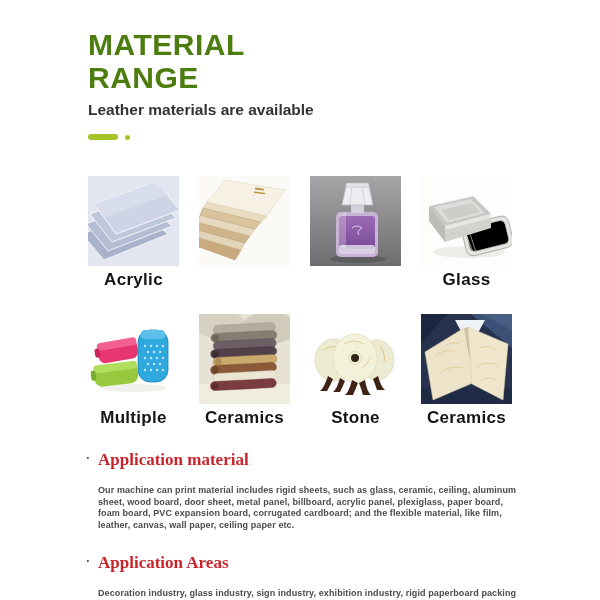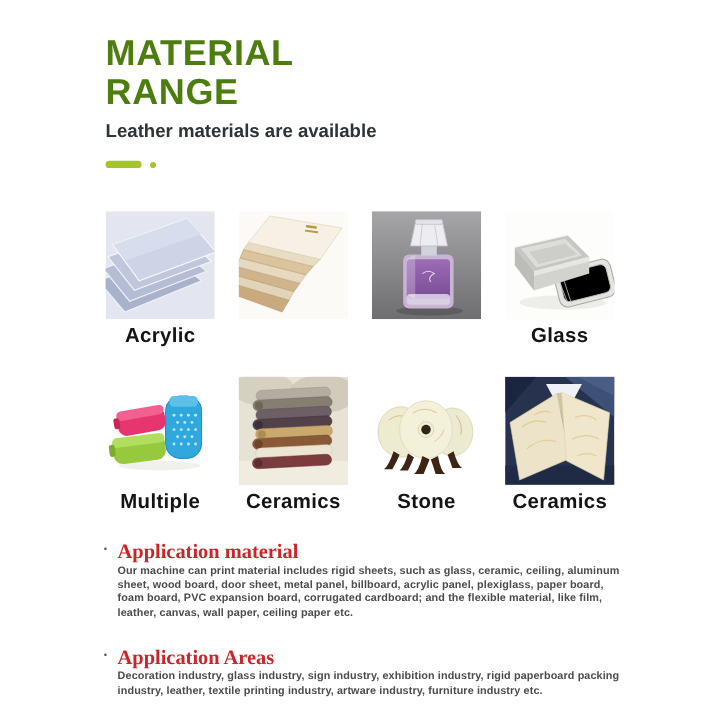--- a/index.html
+++ b/index.html
@@ -36,21 +36,21 @@
     font-family:"Liberation Serif", serif;
     font-size:17px;font-weight:700;color:#c9252b;
     padding-left:10px;position:relative;
   }
   .sec-bullet{
     position:absolute;left:-2px;top:0px;
     font-family:"Liberation Sans", sans-serif;
     font-size:13px;font-weight:700;color:#555;
   }
   .sec-body{
-    margin-top:0;padding-left:10px;
+    margin-top:15px;padding-left:10px;
     font-size:9px;font-weight:700;color:#4b4b4b;line-height:11.5px;
     letter-spacing:0.1px;
   }
 </style>
 </head>
 <body>
 
 <div class="header">
   <div class="title">MATERIAL
 RANGE</div>

